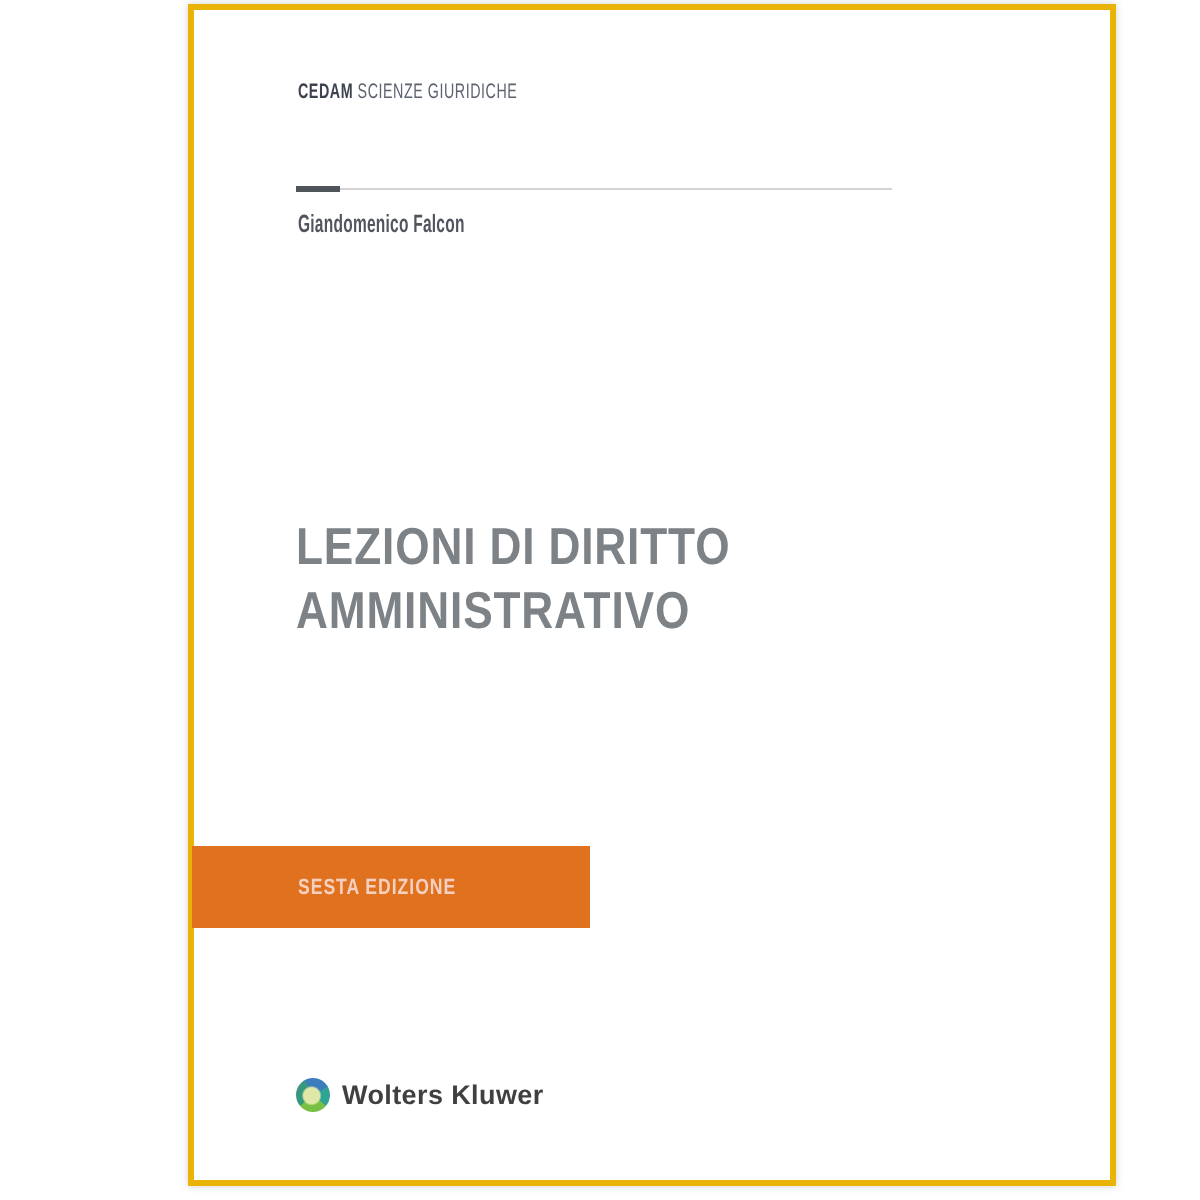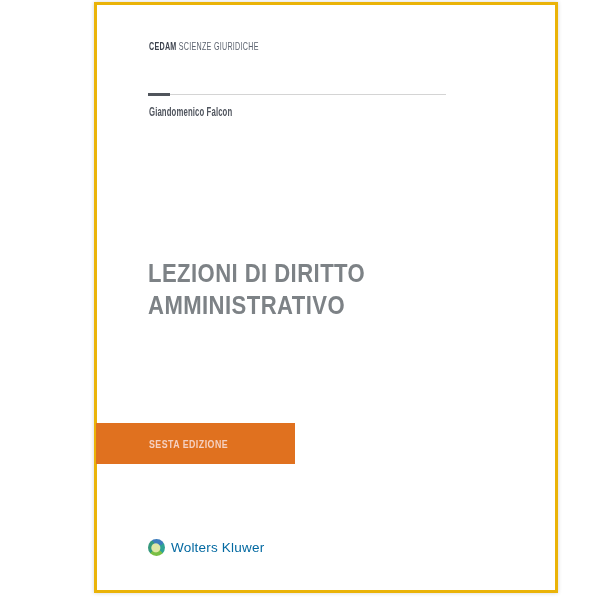--- a/index.html
+++ b/index.html
@@ -57,21 +57,21 @@
   }
   
   .wk{position:absolute;left:51px;top:534px;display:flex;align-items:center;}
   .wk .globe{
     width:17px;height:17px;border-radius:50%;margin-right:6px;
     background:
       radial-gradient(circle at 46% 52%, #dfe8a6 0 4px, rgba(0,0,0,0) 5px),
       conic-gradient(from -30deg, #3e7dbd 0 90deg, #2fa394 90deg 160deg,
                      #79bf44 160deg 260deg, #36997d 260deg 360deg);
   }
-  .wk .wk-name{font-size:13.5px;color:#0369a1;letter-spacing:.2px;white-space:nowrap;}
+  .wk .wk-name{font-size:13.5px;color:#404040;letter-spacing:.2px;white-space:nowrap;font-weight:bold;}
   
   .badge{position:absolute;left:245px;top:533px;width:158px;height:60px;background:#fff;}
   .badge .stack{position:absolute;left:0;top:0;width:55px;height:60px;}
   .spine{position:absolute;border-radius:1px;}
   .spine.blue  {left:10px;top:3px; width:38px;height:8px; background:#95a2ce;transform:rotate(-4deg);}
   .spine.pink  {left:7px; top:11px;width:35px;height:7px; background:#efccd8;transform:rotate(2deg);}
   .spine.coral {left:5px; top:19px;width:42px;height:10px;background:#ec9090;transform:rotate(-2deg);}
   .spine.yellow{left:8px; top:29px;width:38px;height:10px;background:#f0d06d;transform:rotate(1deg);}
   .wheel{position:absolute;width:5px;height:5px;border-radius:50%;background:#1c1c1c;top:45px;}
   .wheel.w1{left:12px;} .wheel.w2{left:42px;}

